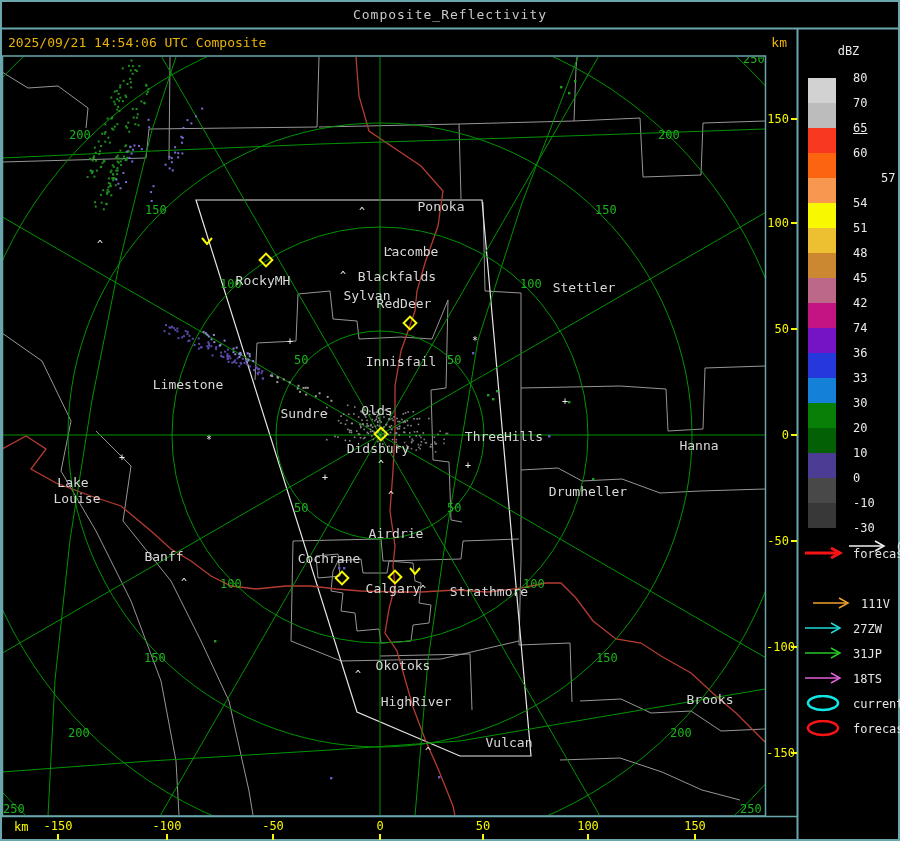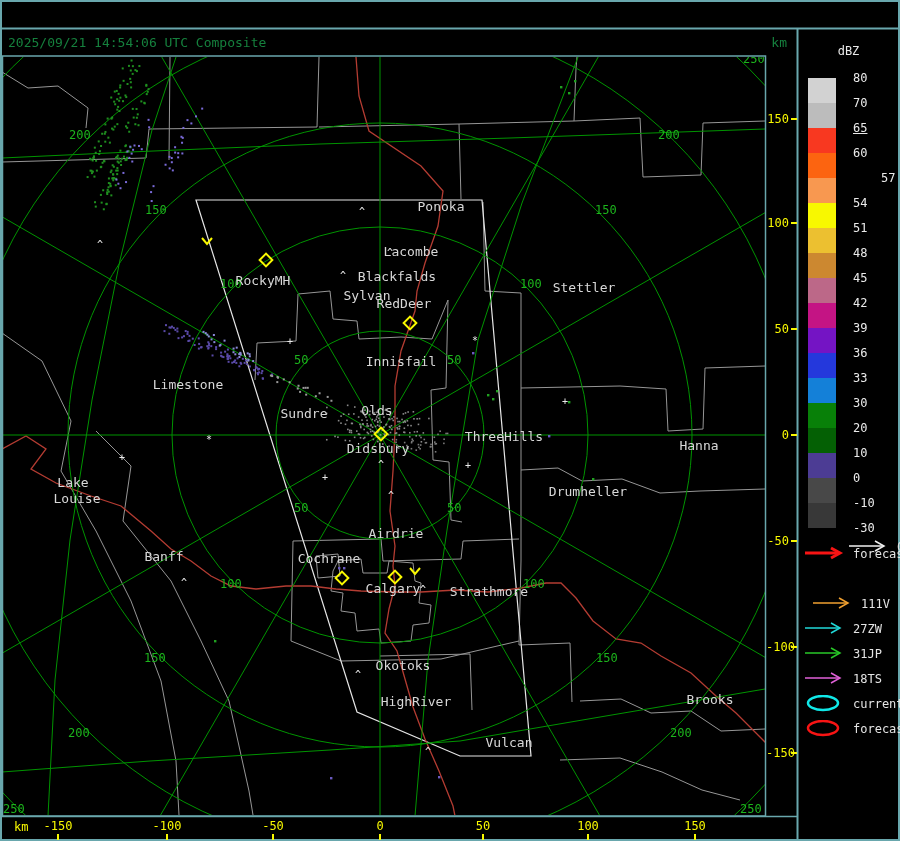--- a/index.html
+++ b/index.html
@@ -1,20 +1,20 @@
 <!DOCTYPE html>
 <html><head>
 <meta charset="utf-8">
 <style>
   html,body{margin:0;padding:0;background:#000;}
   #window{position:relative;width:900px;height:841px;background:#000;overflow:hidden;
     font-family:"DejaVu Sans Mono","Liberation Mono",monospace;}
   #titlebar{position:absolute;left:0;top:0;width:900px;height:28px;display:flex;
     align-items:center;justify-content:center;color:#c8c8c8;font-size:13px;letter-spacing:1px;}
-  #headerbar{position:absolute;left:0;top:28px;width:797px;height:27px;color:#15803d;font-size:13px;}
+  #headerbar{position:absolute;left:0;top:28px;width:797px;height:27px;color:#eab308;font-size:13px;}
   #timestamp{position:absolute;left:8px;top:7px;}
   #header-km{position:absolute;right:10px;top:7px;}
   #map-svg{position:absolute;left:0;top:0;}
   
   #sidebar{position:absolute;left:797px;top:28px;width:103px;height:813px;}
   #dbz-title{position:absolute;top:16px;left:0;width:100%;text-align:center;color:#e8e8e8;font-size:12px;}
   .swatch{position:absolute;left:11px;width:28px;height:25px;}
   .cblabel{position:absolute;left:56px;transform:translateY(-50%);color:#ebebeb;font-size:12px;}
   .lgrow{position:absolute;left:0;width:103px;height:18px;}
   .lgrow svg{position:absolute;left:6px;top:0;}
@@ -26,20 +26,23 @@
   
   #bottombar{position:absolute;left:0;top:816px;width:797px;height:25px;color:#f8f800;font-size:12px;}
   #bottom-km{position:absolute;left:14px;top:4px;}
   .balabel{position:absolute;top:3px;transform:translateX(-50%);}
   .batick{position:absolute;top:18px;width:2px;height:6px;background:#f8f800;}
 </style>
 </head>
 <body>
 
 <div id="window">
+  <div id="titlebar">
+    <span>Composite_Reflectivity</span>
+  </div>
   <div id="headerbar">
     <span id="timestamp">2025/09/21 14:54:06 UTC Composite</span>
     <span id="header-km">km</span>
   </div>
 
   <svg id="map-svg" width="900" height="841" viewBox="0 0 900 841">
       <defs>
         <clipPath id="mapclip">
           <rect x="3" y="57" width="762" height="758"></rect>
         </clipPath>
@@ -751,21 +754,21 @@
         <div class="cblabel" style="top: 50px;">80</div>
         <div class="cblabel" style="top: 75px; text-align: right;">70</div>
         <div class="cblabel" style="top: 100px; text-decoration: underline;">65</div>
         <div class="cblabel" style="top: 125px;">60</div>
         <div class="cblabel" style="top: 150px; margin-left: 28px;">57</div>
         <div class="cblabel" style="top: 175px;">54</div>
         <div class="cblabel" style="top: 200px;">51</div>
         <div class="cblabel" style="top: 225px;">48</div>
         <div class="cblabel" style="top: 250px;">45</div>
         <div class="cblabel" style="top: 275px;">42</div>
-        <div class="cblabel" style="top: 300px;">39</div>
+        <div class="cblabel" style="top: 300px;">74</div>
         <div class="cblabel" style="top: 325px;">36</div>
         <div class="cblabel" style="top: 350px; text-align: right;">33</div>
         <div class="cblabel" style="top: 375px;">30</div>
         <div class="cblabel" style="top: 400px;">20</div>
         <div class="cblabel" style="top: 425px;">10</div>
         <div class="cblabel" style="top: 450px;">0</div>
         <div class="cblabel" style="top: 475px;">-10</div>
         <div class="cblabel" style="top: 500px;">-30</div>
       </div>
     <div id="legend">

